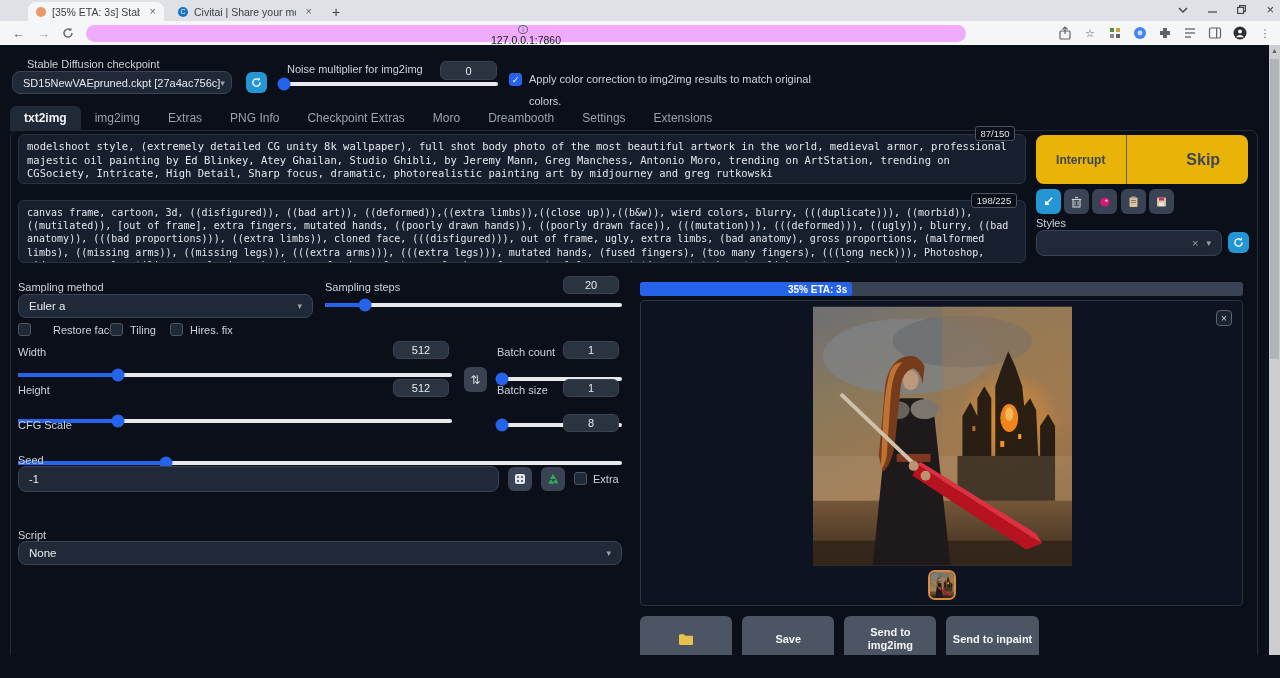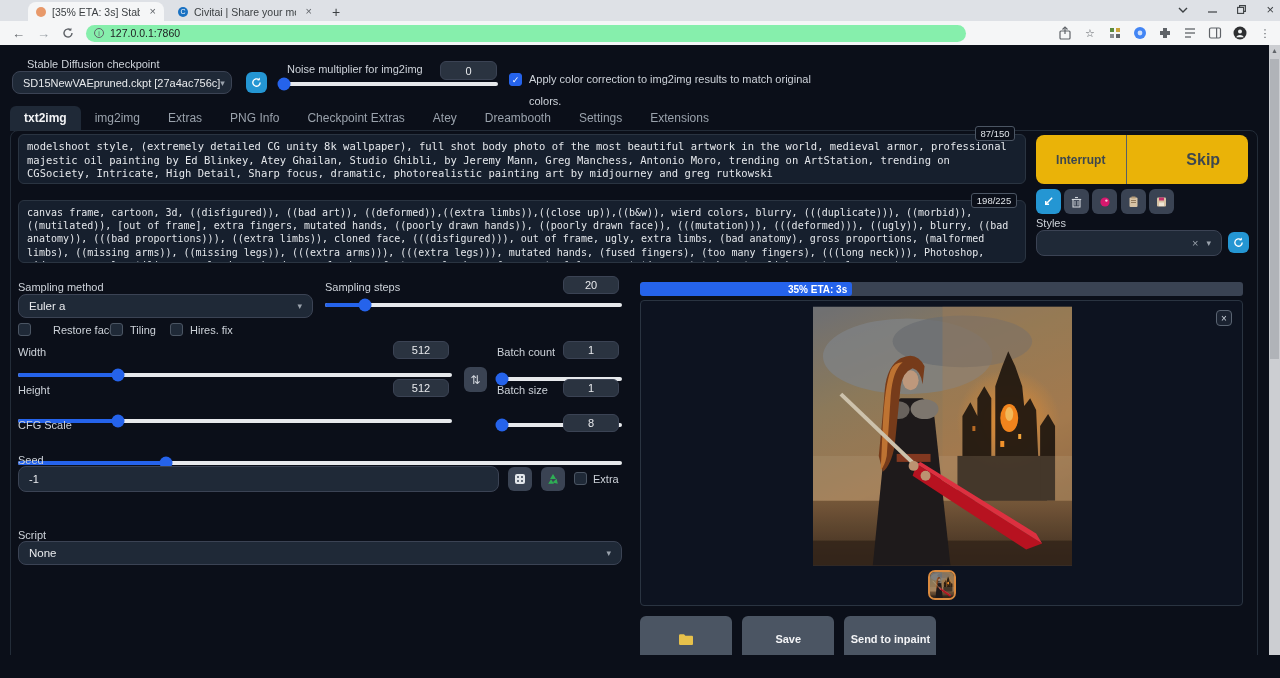--- a/index.html
+++ b/index.html
@@ -14,21 +14,21 @@
     font-size:10.5px; color:#3c4043; padding:0 8px; }
   .btab.active { background:#f5f6f7; }
   .btab .fav { width:10px; height:10px; border-radius:50%; margin-right:6px; flex:0 0 auto; }
   .btab .ttl { white-space:nowrap; overflow:hidden; max-width:190px; }
   .btab .tclose { margin-left:10px; color:#5f6368; font-size:11px; line-height:1; }
   #newtab { position:absolute; left:332px; top:4px; color:#3c4043; font-size:14px; }
   #winctl { position:absolute; right:6px; top:2px; display:flex; gap:20px; align-items:center; color:#3c4043; }
   #toolbar { position:absolute; left:0; top:21px; right:0; height:24px; background:#f5f6f7; display:flex; align-items:center; }
   .navic { color:#5f6368; font-size:13px; margin-left:12px; }
   .navic.dim { color:#9aa0a6; }
-  #urlpill { margin-left:12px; width:880px; height:17px; border-radius:9px; background:#86efac; display:flex; align-items:center; padding:0 8px; }
+  #urlpill { margin-left:12px; width:880px; height:17px; border-radius:9px; background:#f0abfc; display:flex; align-items:center; padding:0 8px;flex-direction:column; }
   #urlpill .info { width:10px; height:10px; border:1px solid #5f6368; border-radius:50%; font-size:7px; color:#5f6368;
     display:flex; align-items:center; justify-content:center; margin-right:6px; }
   #urltext { font-size:10.5px; color:#202124; }
   #tbicons { margin-left:auto; margin-right:8px; display:flex; gap:11px; align-items:center; }
   .ticon { width:14px; height:14px; display:flex; align-items:center; justify-content:center; color:#5f6368; font-size:11px; }
 
   
   #page { position:absolute; left:0; top:45px; width:1280px; height:610px; background:#0b0f19; overflow:hidden; color:#e8eaed; }
   #pg-scroll { position:absolute; right:0; top:0; width:11px; height:633px; background:#ccced2; }
   #pg-scroll .thumb { position:absolute; left:1px; top:14px; width:9px; height:300px; background:#b0b3b8; }
@@ -160,21 +160,21 @@
   </div>
   <div class="abs cb checked" style="left:509px; top:28px;">✓</div>
   <div class="abs lbl" style="left:529px; top:23px; width:310px; line-height:22px;">Apply color correction to img2img results to match original colors.</div>
 
   <div class="tabbar">
     <div class="navtab active">txt2img</div>
     <div class="navtab">img2img</div>
     <div class="navtab">Extras</div>
     <div class="navtab">PNG Info</div>
     <div class="navtab">Checkpoint Extras</div>
-    <div class="navtab">Atey</div>
+    <div class="navtab">Moro</div>
     <div class="navtab">Dreambooth</div>
     <div class="navtab">Settings</div>
     <div class="navtab">Extensions</div>
   </div>
   <div id="panelborder"></div>
 
   <div class="badge" style="left:975px; top:81px; width:40px; height:15px;">87/150</div>
   <textarea class="abs prompt" style="left: 18px; top: 89px; width: 1008px; height: 50px; font-size: 10.5px;" spellcheck="false">modelshoot style, (extremely detailed CG unity 8k wallpaper), full shot body photo of the most beautiful artwork in the world, medieval armor, professional majestic oil painting by Ed Blinkey, Atey Ghailan, Studio Ghibli, by Jeremy Mann, Greg Manchess, Antonio Moro, trending on ArtStation, trending on CGSociety, Intricate, High Detail, Sharp focus, dramatic, photorealistic painting art by midjourney and greg rutkowski</textarea>
 
   <div class="abs" style="left:1036px; top:90px; width:212px; height:49px; background:#eab308; border-radius:8px; display:flex;">
@@ -396,20 +396,21 @@
     </div>
   </div>
 
   <div class="abs" style="left:640px; top:571px; width:603px; height:46px; display:grid; grid-template-columns:repeat(6,1fr); gap:10px;">
     <div class="gbtn">
       <svg width="16" height="13" viewBox="0 0 16 13">
           <path d="M1 2.5 Q1 1.2 2.2 1.2 L6 1.2 L7.4 2.8 L14 2.8 Q15 2.8 15 4 L15 11 Q15 12 14 12 L2.2 12 Q1 12 1 10.8 Z" fill="#e7c14b"></path>
         </svg>
     </div>
     <div class="gbtn">Save</div>
+    <div class="gbtn">Send to img2img</div>
     <div class="gbtn">Send to inpaint</div>
   </div>
 
   <div class="abs" style="left:640px; top:622px; width:603px; height:11px; overflow:hidden; font-size:6px; line-height:5.5px; color:#4a5568; opacity:0.85;">modelshoot style, (extremely detailed CG unity 8k wallpaper), full shot body photo of the most beautiful artwork in the world, medieval armor, professional majestic oil painting by Ed Blinkey, Atey Ghailan, Studio Ghibli, by Jeremy Mann, Greg Manchess, Antonio Moro, trending on ArtStation, trending on CGSociety, Intricate, High Detail, Sharp focus, dramatic, photorealistic painting art by midjourney and greg rutkowski</div>
 
   <div id="pg-scroll">
     <span class="arr" style="top:0;">▲</span>
     <div class="thumb"></div>
     <span class="arr" style="bottom:0;">▼</span>
   </div>

